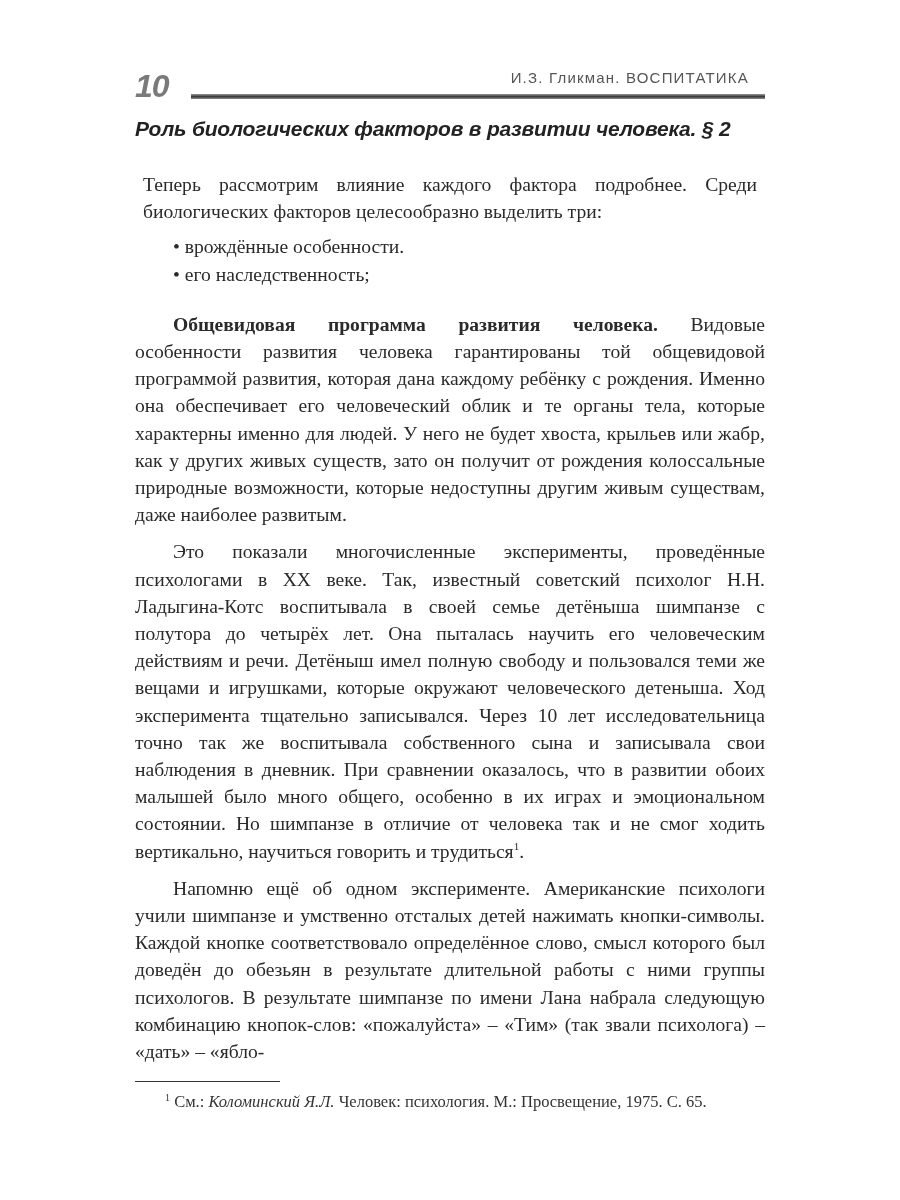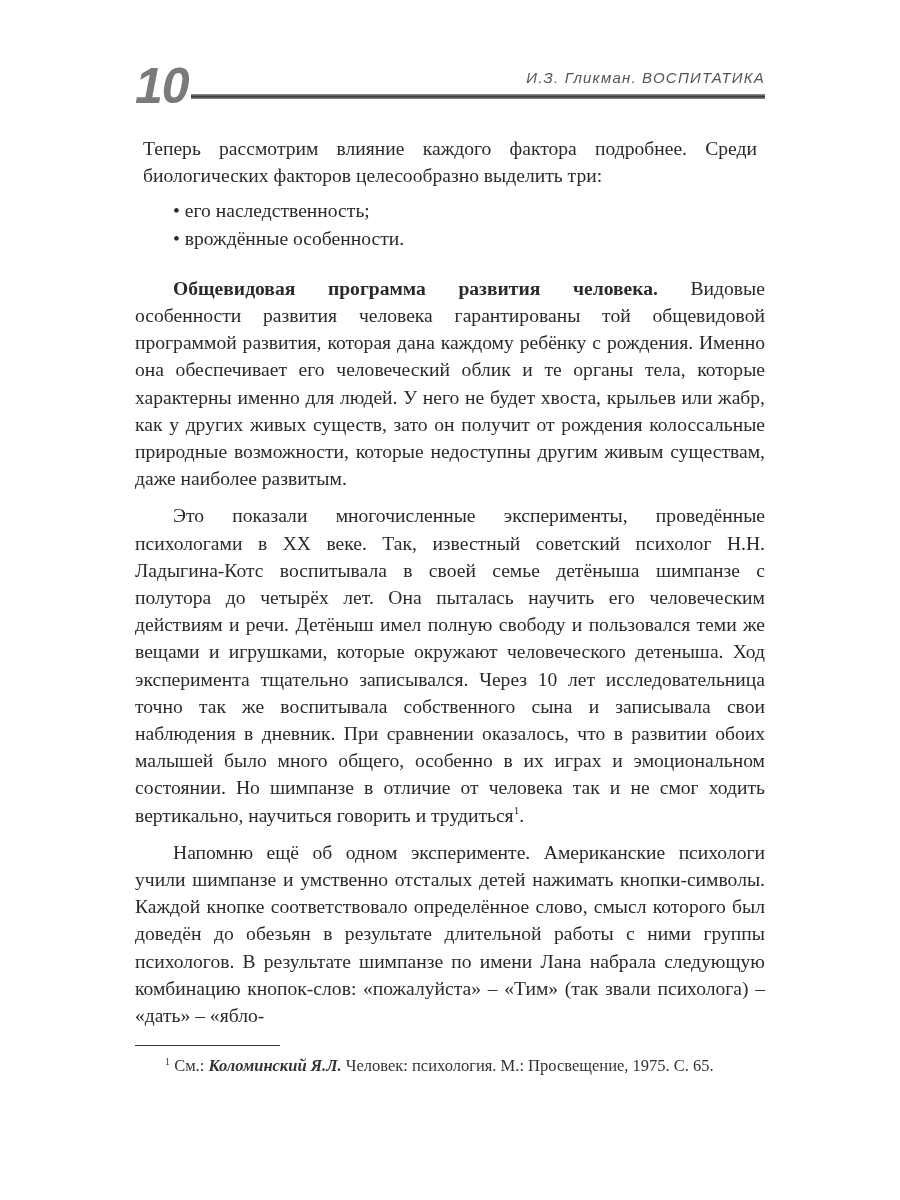--- a/index.html
+++ b/index.html
@@ -24,32 +24,31 @@
       position: relative;
       height: 48px;
     }
     .page-number {
       position: absolute;
       left: 0;
       top: 6px;
       font-family: "Liberation Sans", sans-serif;
       font-weight: bold;
       font-style: italic;
-      font-size: 50px;
+      font-size: 32px;
       color: #7a7a7a;
       letter-spacing: -1px;
       line-height: 40px;
       text-align: right;
     }
     .running-title {
       position: absolute;
-      right: 0;
+      right: 16px;
       top: 9px;
       font-family: "Liberation Sans", sans-serif;
-      font-style: italic;
       font-size: 15px;
       color: #555;
       letter-spacing: 1.2px;
     }
     .head-rule {
       position: absolute;
       left: 56px;
       right: 0;
       top: 34px;
       height: 5px;
@@ -116,40 +115,40 @@
       text-align: justify;
       text-indent: 30px;
     }
     .footnote sup {
       font-size: 10px;
       vertical-align: super;
       line-height: 0;
     }
     .footnote .author {
       font-style: italic;
-      font-weight: bold;
     }
   </style>
 </head>
 <body>
 
 <div class="page">
 
   <div class="running-head">
     <div class="page-number">10</div>
     <div class="running-title">И.З. Гликман. ВОСПИТАТИКА</div>
     <div class="head-rule"></div>
   </div>
 
+  <div class="section-title">Роль биологических факторов в развитии человека. § 2</div>
 
   <div class="body-text intro">
     <p class="para" style="text-indent:0;margin:8px;">Теперь рассмотрим влияние каждого фактора подробнее. Среди биологических факторов целесообразно выделить три:</p>
     <ul class="bullets">
+      <li><span>врождённые особенности.</span></li>
       <li><span>его наследственность;</span></li>
-      <li><span>врождённые особенности.</span></li>
     </ul>
   </div>
 
   <div class="body-text first-para">
     <p class="para"><span class="lead-bold">Общевидовая программа развития человека.</span><span> Видовые особенности развития человека гарантированы той общевидовой программой развития, которая дана каждому ребёнку с рождения. Именно она обеспечивает его человеческий облик и те органы тела, которые характерны именно для людей. У него не будет хвоста, крыльев или жабр, как у других живых существ, зато он получит от рождения колоссальные природные возможности, которые недоступны другим живым существам, даже наиболее развитым.</span></p>
     <p class="para"><span>Это показали многочисленные эксперименты, проведённые психологами в XX веке. Так, известный советский психолог Н.Н. Ладыгина-Котс воспитывала в своей семье детёныша шимпанзе с полутора до четырёх лет. Она пыталась научить его человеческим действиям и речи. Детёныш имел полную свободу и пользовался теми же вещами и игрушками, которые окружают человеческого детеныша. Ход эксперимента тщательно записывался. Через 10 лет исследовательница точно так же воспитывала собственного сына и записывала свои наблюдения в дневник. При сравнении оказалось, что в развитии обоих малышей было много общего, особенно в их играх и эмоциональном состоянии. Но шимпанзе в отличие от человека так и не смог ходить вертикально, научиться говорить и трудиться</span><sup class="fnref">1</sup><span>.</span></p>
     <p class="para"><span>Напомню ещё об одном эксперименте. Американские психологи учили шимпанзе и умственно отсталых детей нажимать кнопки-символы. Каждой кнопке соответствовало определённое слово, смысл которого был доведён до обезьян в результате длительной работы с ними группы психологов. В результате шимпанзе по имени Лана набрала следующую комбинацию кнопок-слов: «пожалуйста» – «Тим» (так звали психолога) – «дать» – «ябло-</span></p>
   </div>
 
   <div class="footnote-rule"></div>

